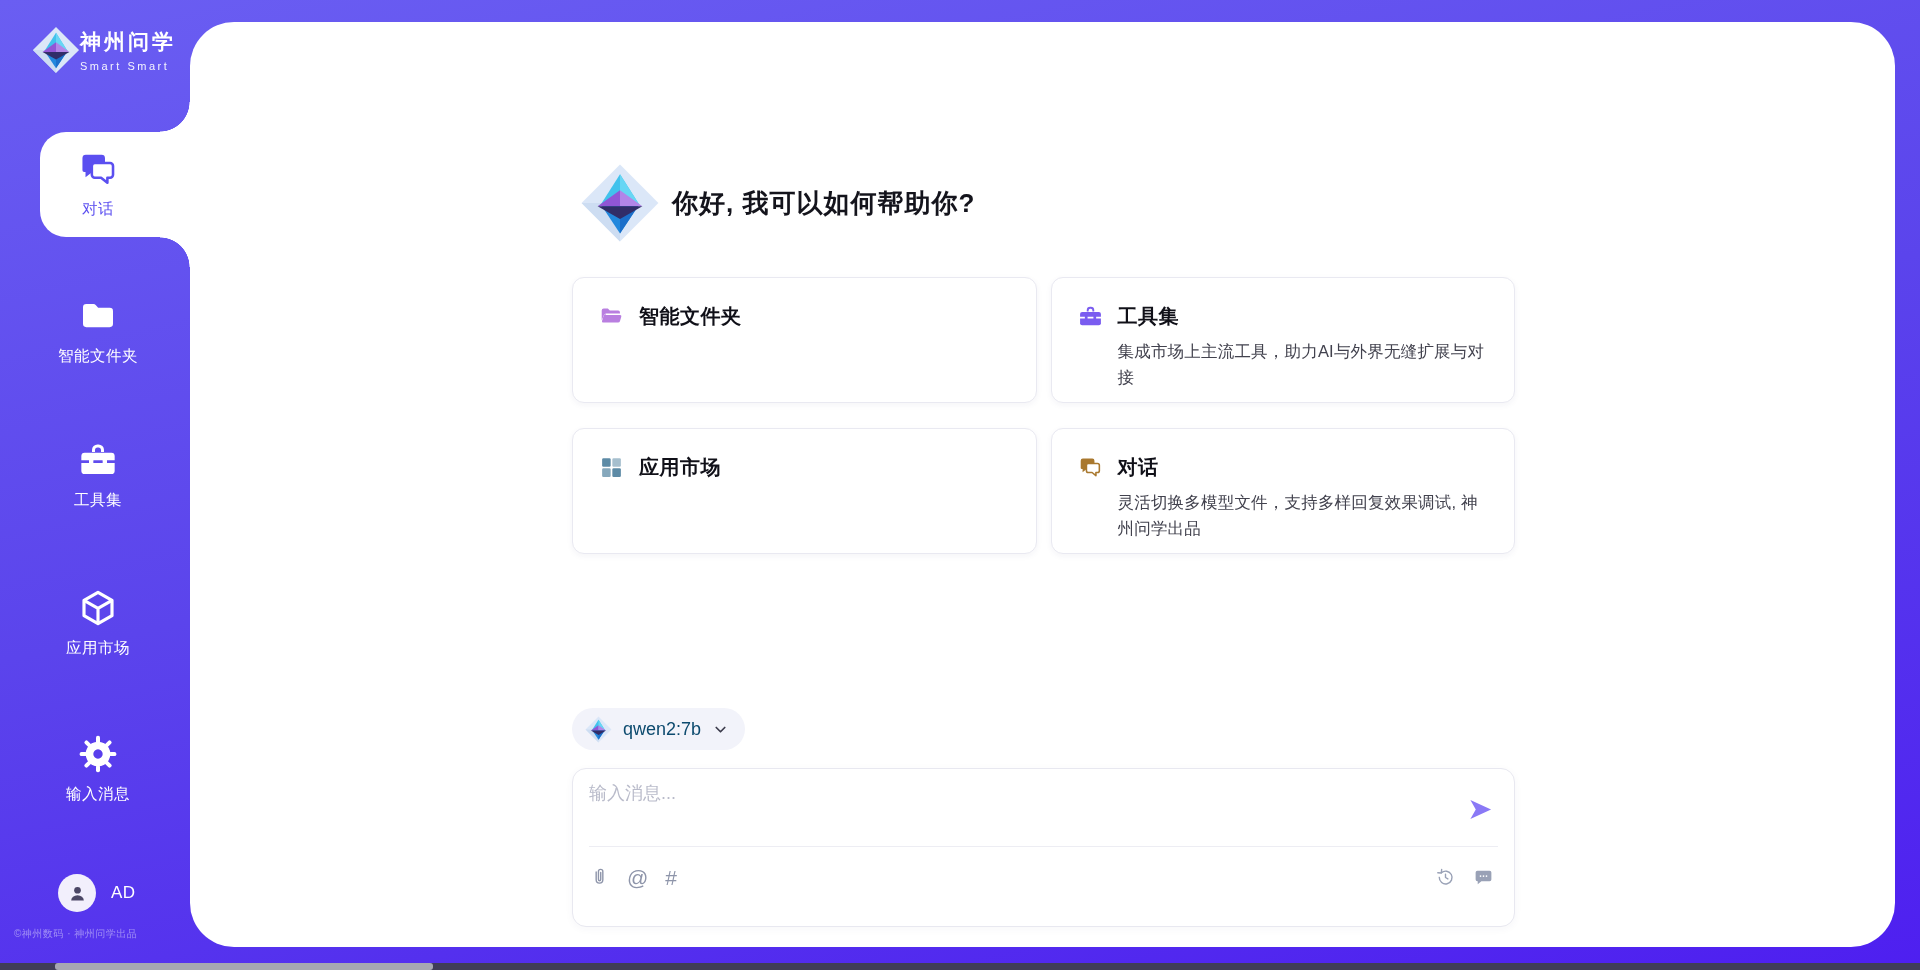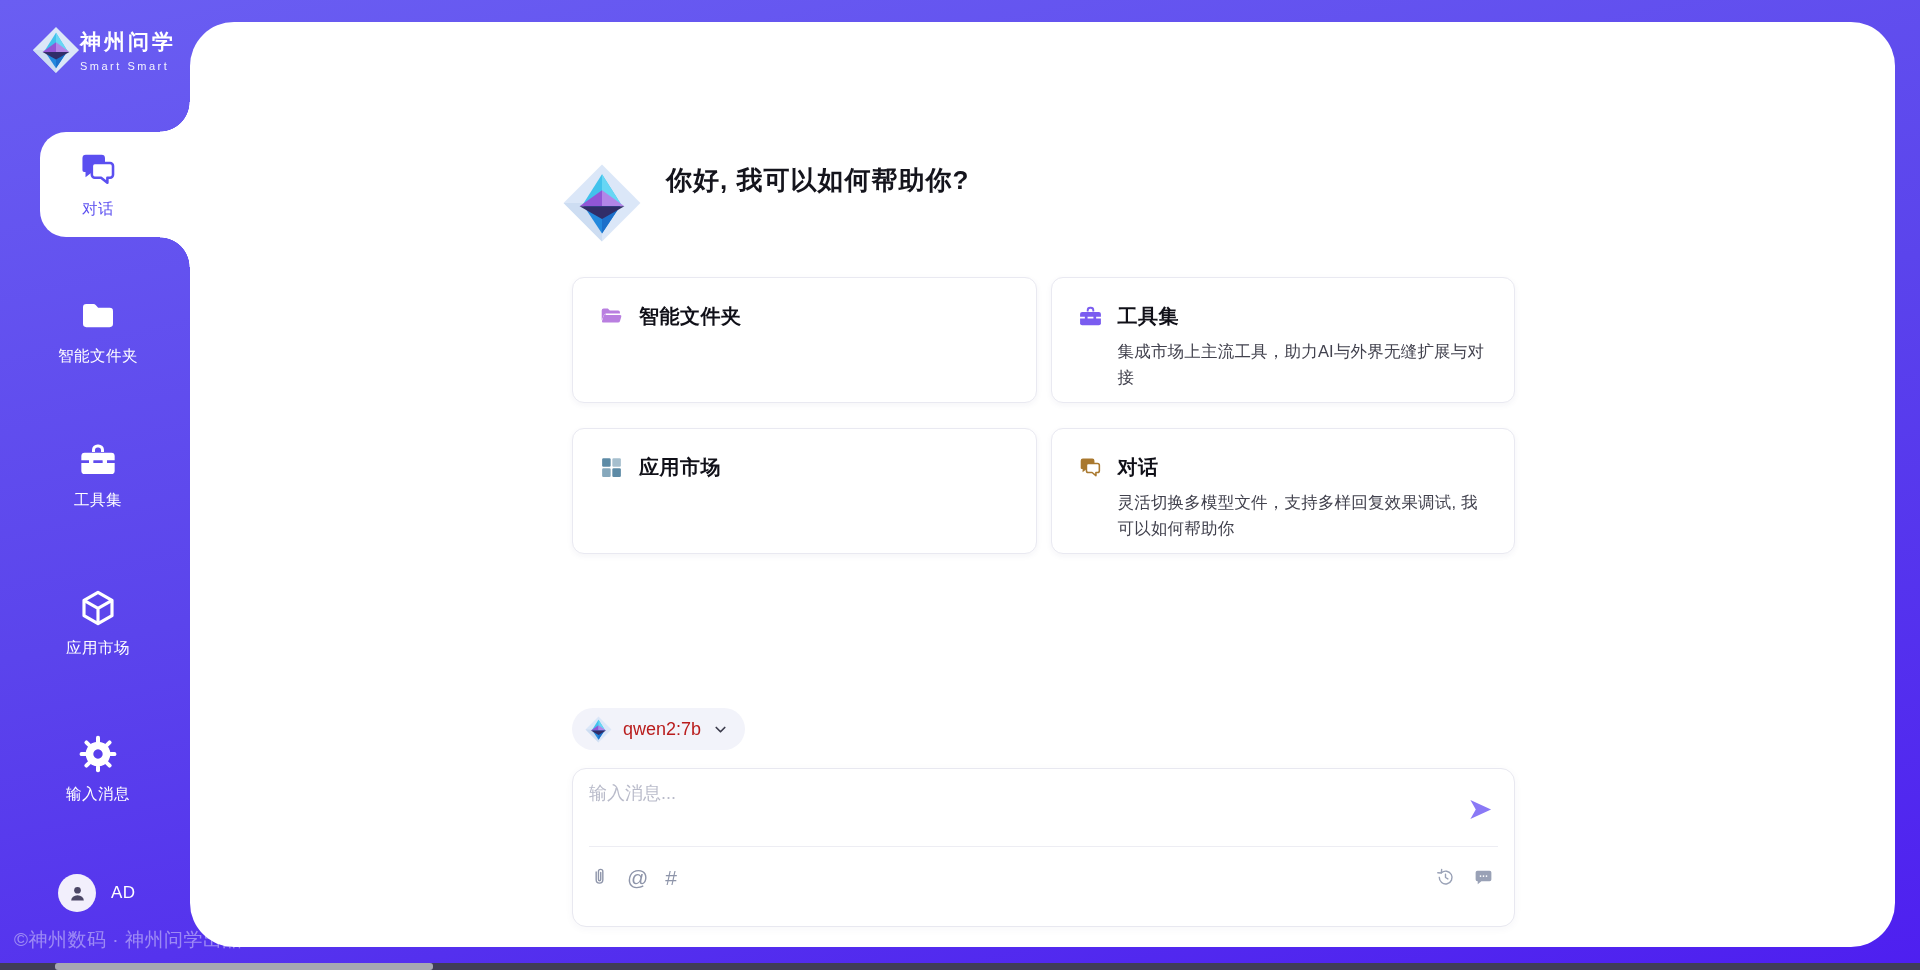--- a/index.html
+++ b/index.html
@@ -39,43 +39,43 @@
   .nav-cube   { top:588px; }
   .nav-gear   { top:734px; }
 
   .user-row { position:absolute; left:58px; top:874px; display:flex; align-items:center; gap:15px; cursor:pointer; }
   .avatar { width:38px; height:38px; border-radius:50%; background:#f2effc;
             display:flex; align-items:center; justify-content:center; }
   .avatar svg { width:23px; height:23px; color:#4c4766; }
   .user-name { color:#fff; font-size:17px; letter-spacing:.5px; }
 
   .side-footer { position:absolute; left:14px; top:927px; color:rgba(255,255,255,.42);
-                 font-size:19px; letter-spacing:.5px; white-space:nowrap; }
+                 font-size:10px; letter-spacing:.5px; white-space:nowrap; }
 
   
-  .greeting { position:absolute; left:562px; top:163px; display:flex; align-items:flex-start; gap:24px; }
+  .greeting { position:absolute; left:580px; top:163px; display:flex; align-items:center; gap:12px; }
   .greeting .gem { width:80px; height:80px; }
   .greeting-text { font-size:26px; font-weight:bold; color:#14141c; letter-spacing:1px; }
 
   .cards { position:absolute; left:572px; top:277px; width:943px;
            display:grid; grid-template-columns:1fr 1fr; column-gap:14px; row-gap:25px; }
   .card { height:126px; background:#fff; border:1px solid #e9e9f1; border-radius:12px;
           box-shadow:0 2px 6px rgba(40,40,90,.05); padding:25px 26px 0; cursor:pointer; }
   .card-head { display:flex; align-items:center; gap:15px; }
   .card-ico { width:25px; height:25px; flex:none; }
   .card-ico svg { width:25px; height:25px; }
   .card-title { font-size:20px; font-weight:bold; color:#101018; letter-spacing:.5px; }
   .card-desc { margin-top:9px; margin-left:40px; font-size:16.5px; color:#42424e;
                line-height:1.55; letter-spacing:.2px; }
 
   .model-pill { position:absolute; left:572px; top:708px; height:42px; display:inline-flex;
                 align-items:center; gap:11px; padding:0 16px 0 13px; background:#f2f3fa;
                 border-radius:21px; cursor:pointer; }
   .model-pill .gem { width:27px; height:27px; }
-  .model-name { font-size:18px; color:#b91c1c; }
+  .model-name { font-size:18px; color:#0c4a6e; }
   .model-pill .chev { width:17px; height:17px; color:#3c3c4c; }
 
   .composer { position:absolute; left:572px; top:768px; width:943px; height:159px;
               background:#fff; border:1px solid #e8e8f0; border-radius:14px;
               box-shadow:0 2px 8px rgba(40,40,90,.04); }
   .composer textarea { position:absolute; left:16px; top:12px; width:870px; height:58px;
               border:none; outline:none; resize:none; background:transparent;
               font-family:inherit; font-size:18px; color:#333; }
   .composer textarea::placeholder { color:#b9bbca; }
   .send-btn { position:absolute; right:20px; top:27px; width:27px; height:27px;
@@ -281,21 +281,21 @@
   </div>
   <div class="card">
     <div class="card-head">
       <span class="card-ico" style="color: rgb(169, 120, 46);">
           <svg>
             <use href="#i-chat2"></use>
           </svg>
         </span>
       <div class="card-title">对话</div>
     </div>
-    <div class="card-desc">灵活切换多模型文件，支持多样回复效果调试, 我可以如何帮助你</div>
+    <div class="card-desc">灵活切换多模型文件，支持多样回复效果调试, 神州问学出品</div>
   </div>
 </div>
 
 <div class="model-pill">
   <svg class="gem">
       <use href="#gem"></use>
     </svg>
   <div class="model-name">qwen2:7b</div>
   <svg class="chev">
       <use href="#i-chev"></use>

